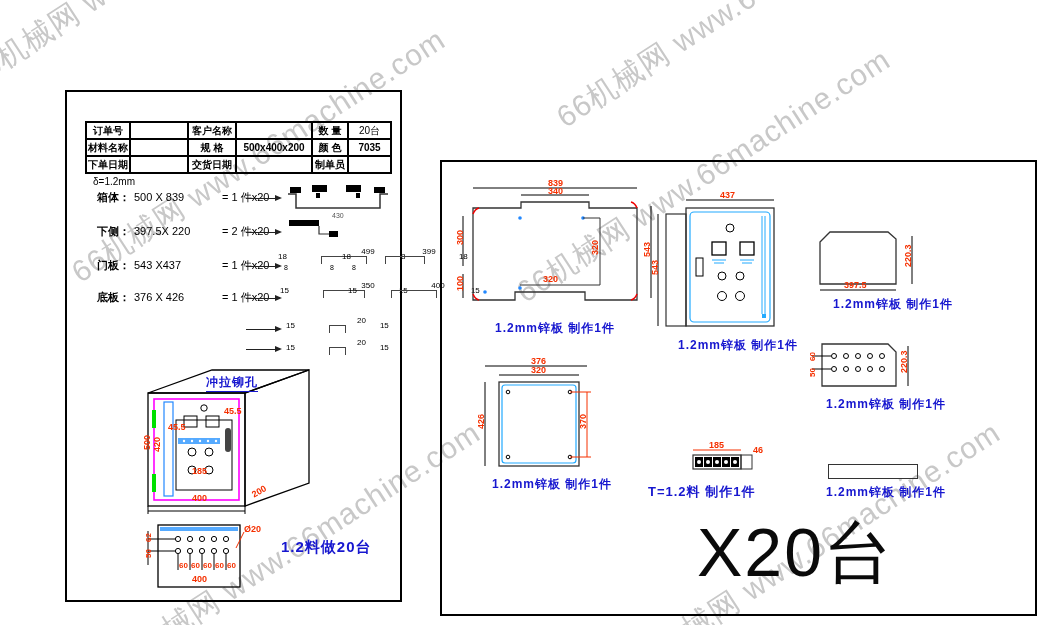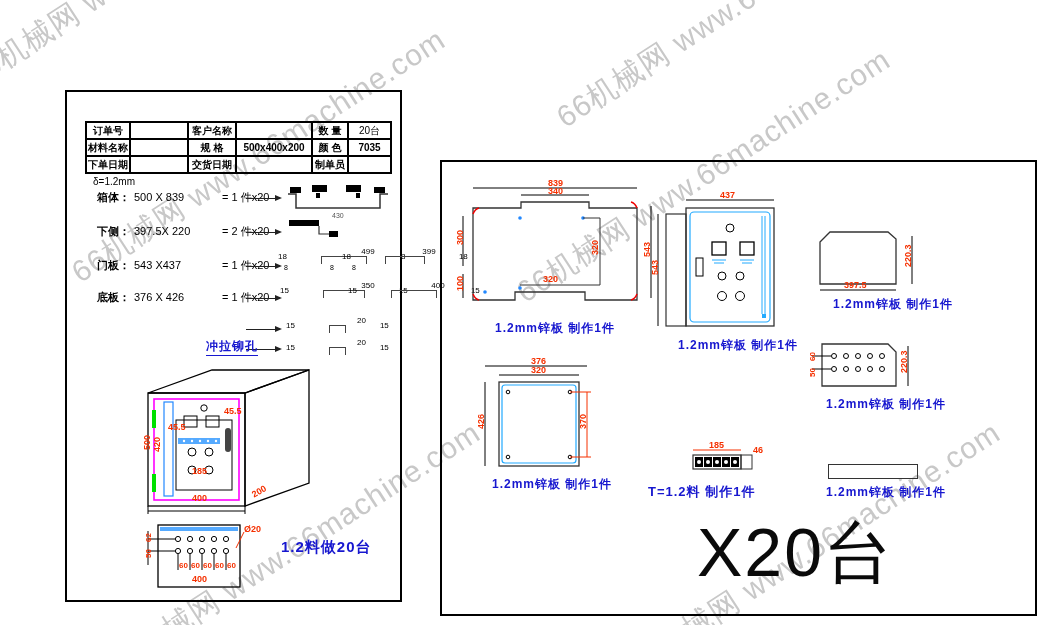--- a/index.html
+++ b/index.html
@@ -152,21 +152,21 @@
     <span class="br-side">15</span>
   </div>
   <div class="bracket" style="left:286px;top:344px">
     <span class="br-side">15</span>
     <span class="br-box" style="width:15px">
         <span class="br-top">20</span>
       </span>
     <span class="br-side">15</span>
   </div>
 
-  <div class="blue-label" style="left:206px;top:338px;font-size:12px;border-bottom:1px solid #1717cf">冲拉铆孔</div>
+  <div class="blue-label" style="left:206px;top:374px;font-size:12px;border-bottom:1px solid #1717cf">冲拉铆孔</div>
   <svg style="left:140px;top:362px" width="190" height="152">
     <polygon points="8,31 72,8 169,8 105,31" fill="none" stroke="#000" stroke-width="1.3"></polygon>
     <polygon points="105,31 169,8 169,121 105,144" fill="none" stroke="#000" stroke-width="1.3"></polygon>
     <rect x="8" y="31" width="97" height="113" fill="none" stroke="#000" stroke-width="1.3"></rect>
     <rect x="14" y="37" width="85" height="101" fill="none" stroke="#ff00ff" stroke-width="1.6"></rect>
     <rect x="12" y="48" width="4" height="18" fill="#00e000"></rect>
     <rect x="12" y="112" width="4" height="18" fill="#00e000"></rect>
     <rect x="24" y="40" width="9" height="94" fill="none" stroke="#2288ff" stroke-width="1.2"></rect>
     <rect x="36" y="58" width="56" height="70" fill="none" stroke="#000" stroke-width="1"></rect>
     <circle cx="64" cy="46" r="3.2" fill="none" stroke="#000"></circle>

